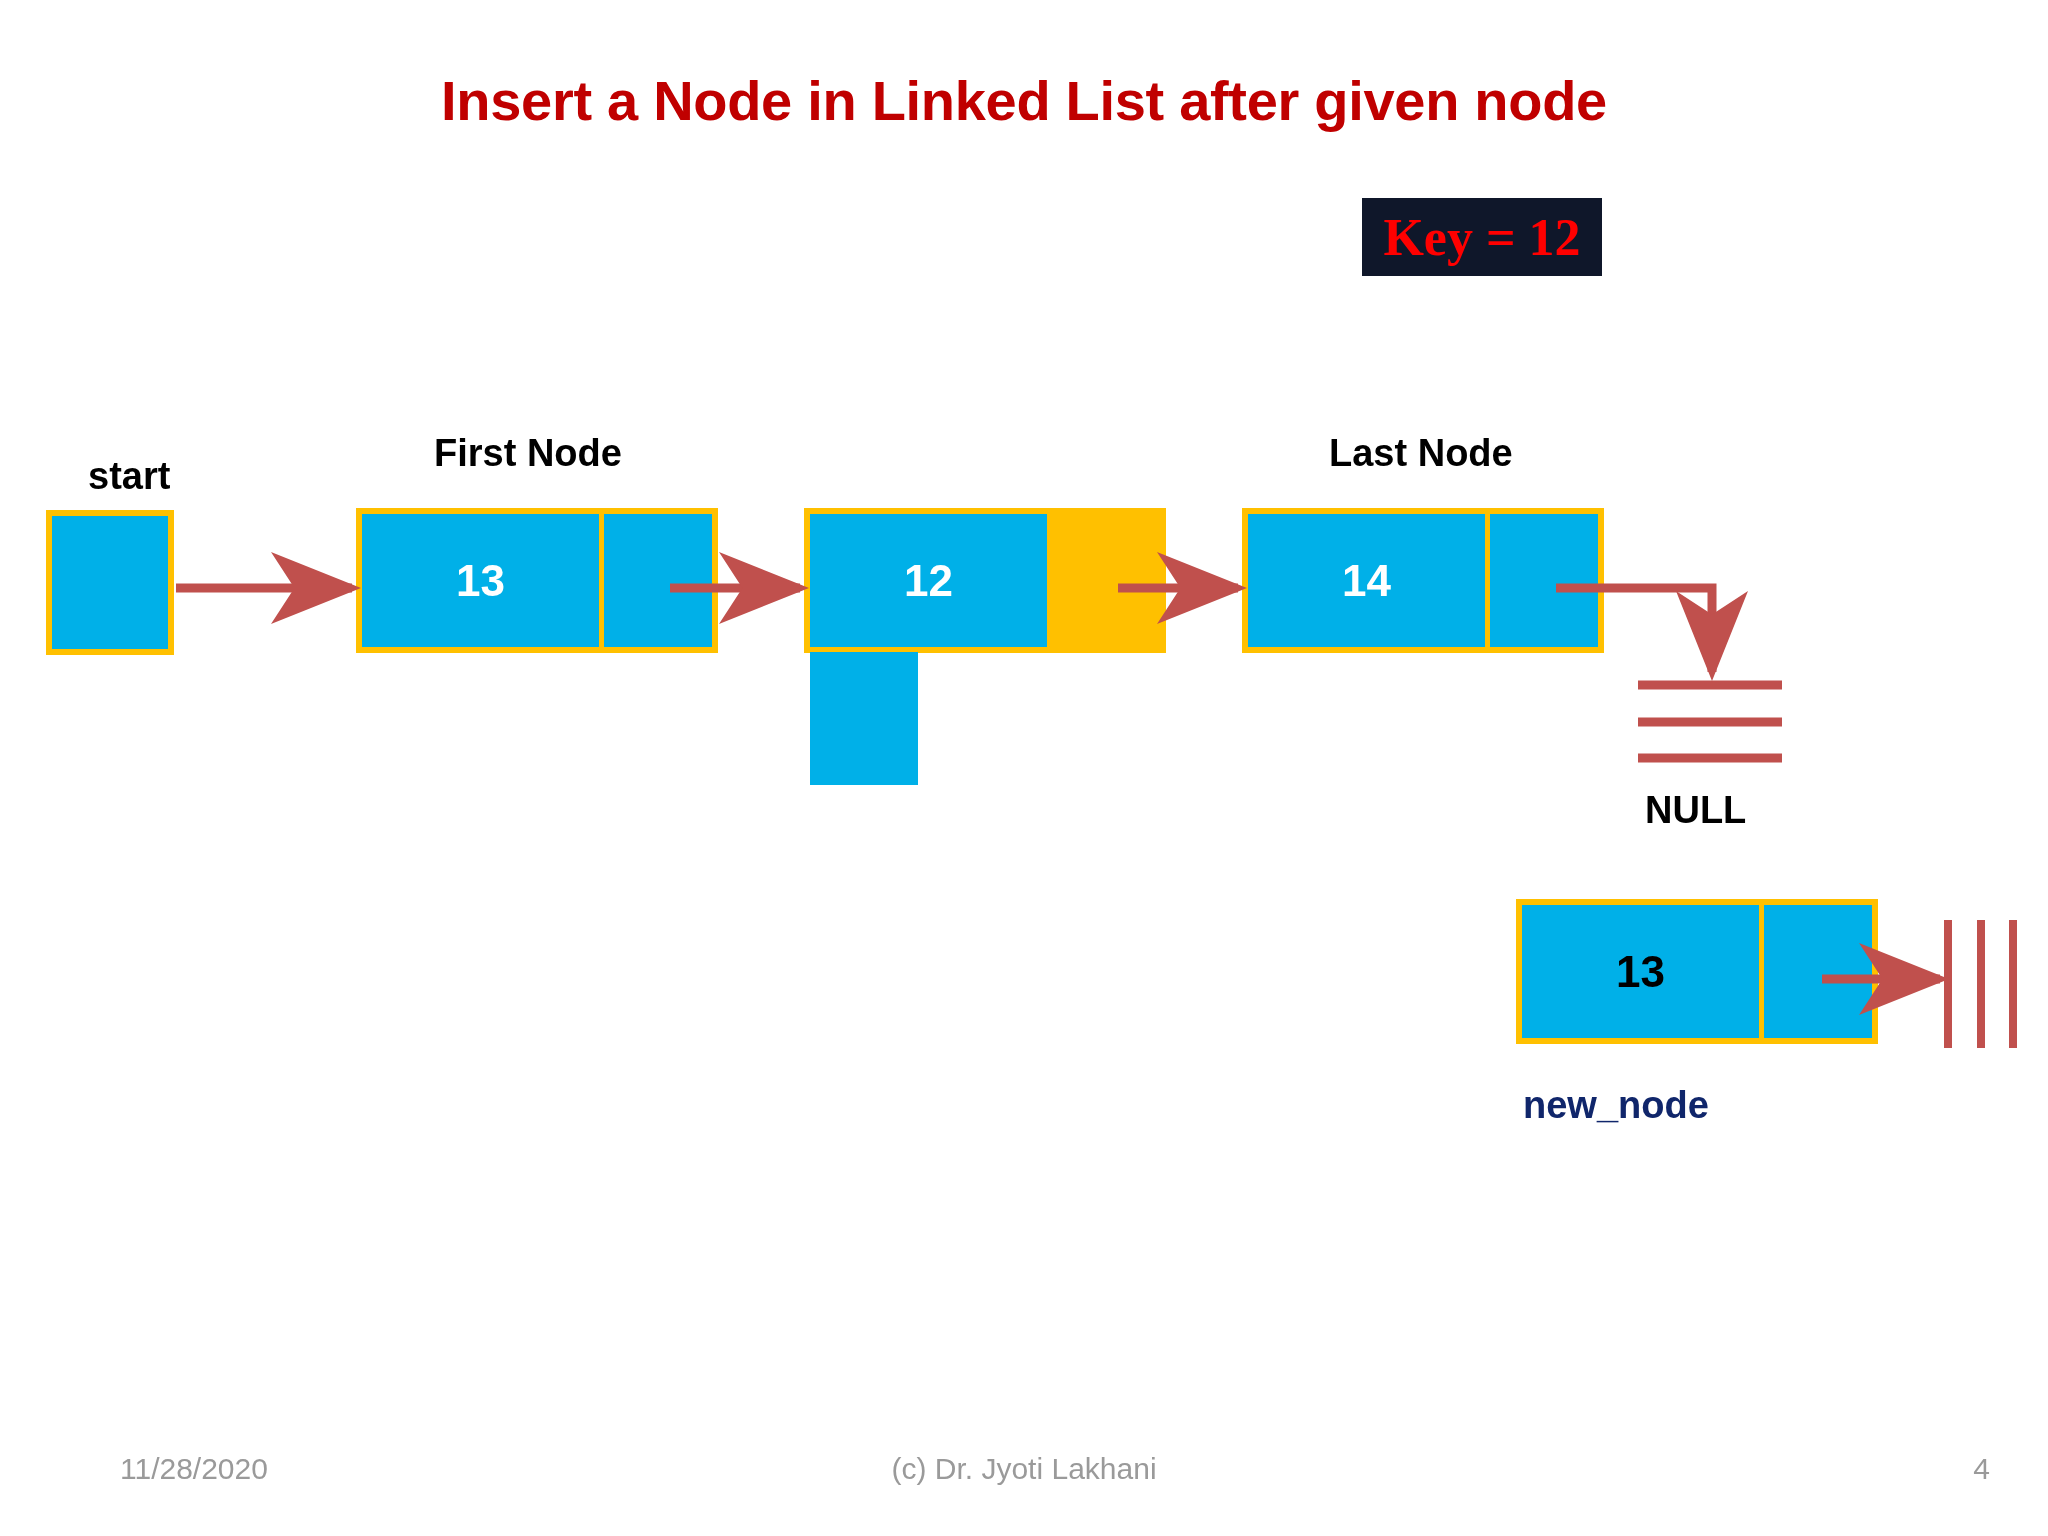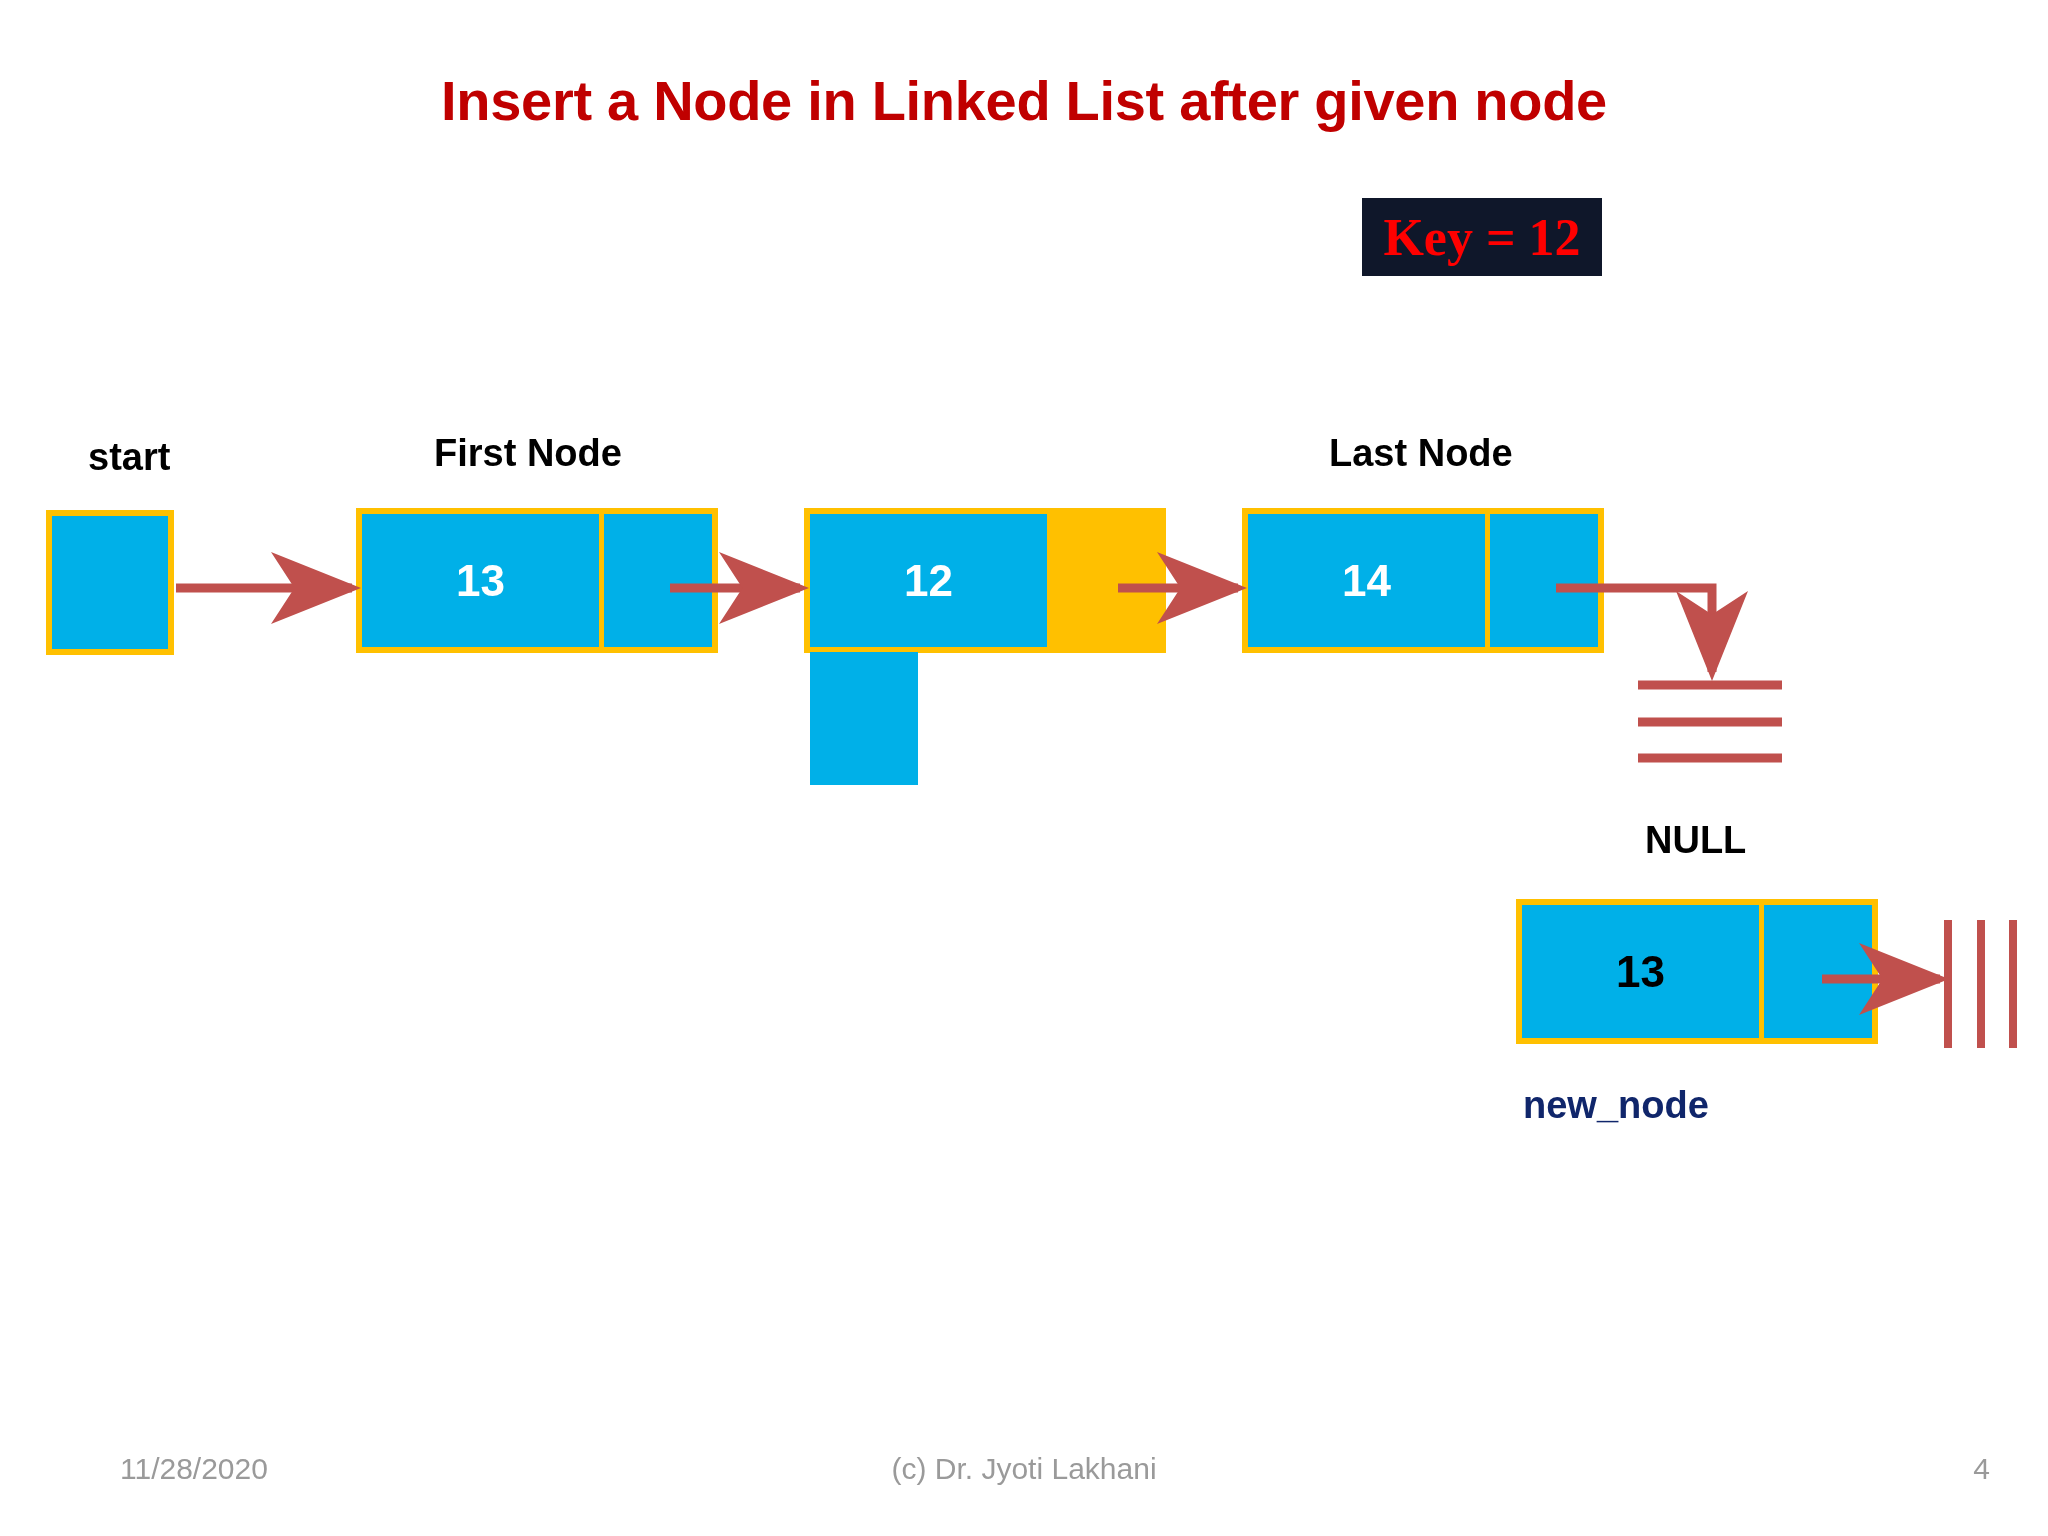--- a/index.html
+++ b/index.html
@@ -53,24 +53,24 @@
   }
 
   
   .caption {
     position: absolute;
     font-size: 38px;
     font-weight: bold;
     color: #000000;
     white-space: nowrap;
   }
-  .caption-start     { left: 88px;   top: 436px; text-align: center; }
+  .caption-start     { left: 88px;   top: 455px; text-align: center; }
   .caption-first     { left: 434px;  top: 432px; }
   .caption-last      { left: 1329px; top: 432px; }
-  .caption-null      { left: 1645px; top: 819px; }
+  .caption-null      { left: 1645px; top: 789px; }
   .caption-newnode   { left: 1523px; top: 1084px; color: #10266b; }
 
   
   .node {
     position: absolute;
     background: #ffc000;
     display: flex;
     box-sizing: border-box;
     padding: 6px;
     gap: 5px;

